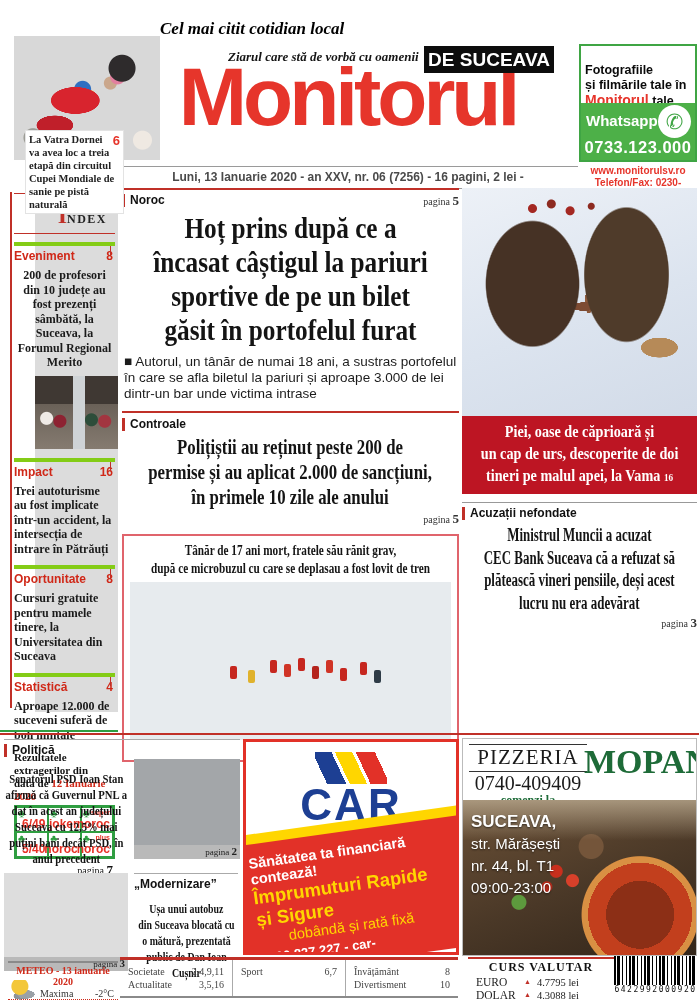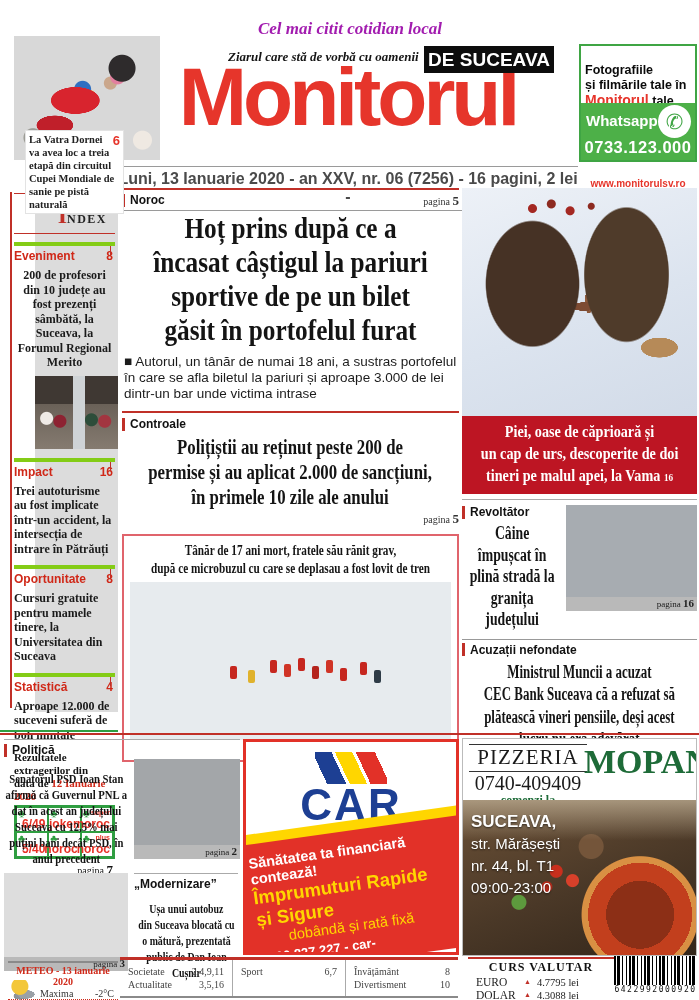--- a/index.html
+++ b/index.html
@@ -1,22 +1,22 @@
 <!DOCTYPE html>
 <html><head>
 <meta charset="utf-8">
 <style>
   * { margin:0; padding:0; box-sizing:border-box; }
   body { background:#fff; }
   #page { position:relative; width:699px; height:1000px; margin:0 auto; background:#fff;
           font-family:"Liberation Sans",sans-serif; color:#111; overflow:hidden; }
 
   
-  .tagline { position:absolute; top:19px; left:160px; width:380px; text-align:center;
-             color:#a21caf; font:italic bold 17px "Liberation Serif",serif; z-index:4; }
+  .tagline { position:absolute; top:19px; left:160px; width:380px; text-align:left;
+             color:#000000; font:italic bold 17px "Liberation Serif",serif; z-index:4; }
   .masthead { position:absolute; top:38px; left:125px; width:445px; text-align:center;
               font-size:82px; line-height:118px; font-weight:bold; letter-spacing:-4px;
               color:#e6352b; z-index:1; }
   .subtitle { position:absolute; top:49px; left:228px; width:195px; text-align:left;
               font:italic bold 13px "Liberation Serif",serif; color:#151515; z-index:3; }
   .badge { position:absolute; top:46px; left:424px; width:130px; height:27px; background:#0d0d0d;
            color:#fff; font-weight:bold; font-size:19px; line-height:27px; text-align:center; z-index:3; }
   .luge { position:absolute; top:36px; left:14px; width:146px; height:124px; z-index:2;
           background-color:#d8d8d8;
           background-image:
@@ -37,25 +37,25 @@
            border:2px solid #3fa544; background:#fff; z-index:3; }
   .promo-top { padding:17px 4px 2px; font-size:12.5px; font-weight:bold; line-height:15px; color:#0a0a0a; }
   .promo-brand { color:#e6352b; font-size:14px; }
   .promo-green { position:absolute; left:0; right:0; bottom:0; height:57px; background:#4db048; color:#fff; }
   .wa-label { position:absolute; left:5px; top:9px; font-size:15px; font-weight:bold; }
   .wa-icon { position:absolute; right:4px; top:2px; width:33px; height:33px; background:#fff;
              border-radius:50%; color:#3fa544; font-size:21px; line-height:33px; text-align:center; }
   .promo-phone { position:absolute; bottom:3px; left:0; right:0; text-align:center;
                  font-size:16.5px; font-weight:bold; letter-spacing:.5px; }
   .site, .telfax { position:absolute; left:579px; width:118px; text-align:center;
-                   color:#e6352b; font-weight:bold; font-size:10px;margin-top:13px; }
+                   color:#e6352b; font-weight:bold; font-size:10px; }
   .site { top:165px; } .telfax { top:177px; }
   .dateline { position:absolute; top:166px; left:118px; width:460px; text-align:center;
               border-top:1px solid #9a9a9a; border-bottom:1px solid #9a9a9a;
-              font-size:16px; font-weight:bold; color:#4a4a4a; padding:3px 0 4px; }
+              font-size:12px; font-weight:bold; color:#4a4a4a; padding:3px 0 4px; }
 
   
   .krow { display:flex; justify-content:space-between; align-items:flex-start; }
   .kicker { display:flex; align-items:center; gap:5px; font-weight:bold; font-size:12px; color:#111; }
   .kbar { width:3px; height:13px; background:#c03028; display:inline-block; }
   .pagref { font-family:"Liberation Serif",serif; font-size:10px; color:#333; }
   .pagref b { font-size:13px; }
   .ktop { border-top:1px solid #aaa; padding-top:3px; }
 
   .hl { font-family:"Liberation Serif",serif; font-weight:bold; text-align:center;
@@ -424,42 +424,20 @@
   </div>
 
   <div class="rcol">
     <div class="vama-photo"></div>
     <div class="vama-cap">
       <div class="hl vama-cap-hl"><span>Piei, oase de căprioară și
 un cap de urs, descoperite de doi
 tineri pe malul apei, la Vama</span> <span class="vama-page">16</span></div>
     </div>
 
-    <div class="rev ktop">
-      <div class="rev-row">
-        <div class="rev-left">
-          <span class="kicker">
-            <span class="kbar"></span>
-            <span>Revoltător</span>
-          </span>
-          <div class="hl dog-hl">Câine
-împușcat în
-plină stradă la
-granița
-județului</div>
-        </div>
-        <div style="flex:1">
-          <div class="dog-photo"></div>
-          <div class="pband">
-            <span>pagina</span>
-            <b>16</b>
-          </div>
-        </div>
-      </div>
-    </div>
 
     <div class="rdivider"></div>
     <span class="kicker">
       <span class="kbar"></span>
       <span>Acuzații nefondate</span>
     </span>
     <div class="hl cec-hl">Ministrul Muncii a acuzat
 CEC Bank Suceava că a refuzat să
 plătească vineri pensiile, deși acest
 lucru nu era adevărat</div>

